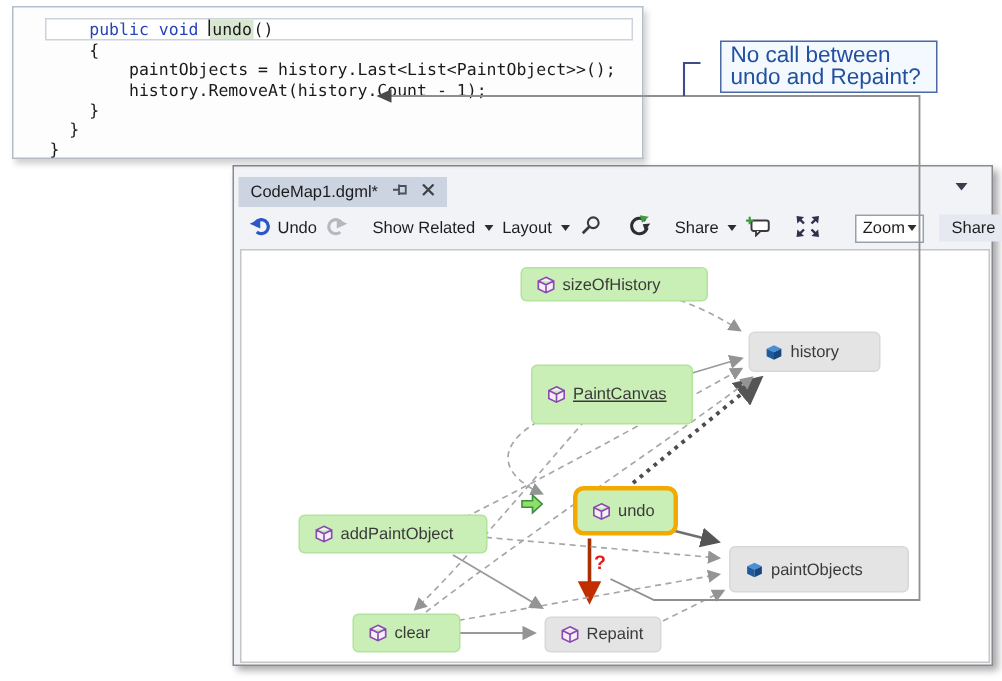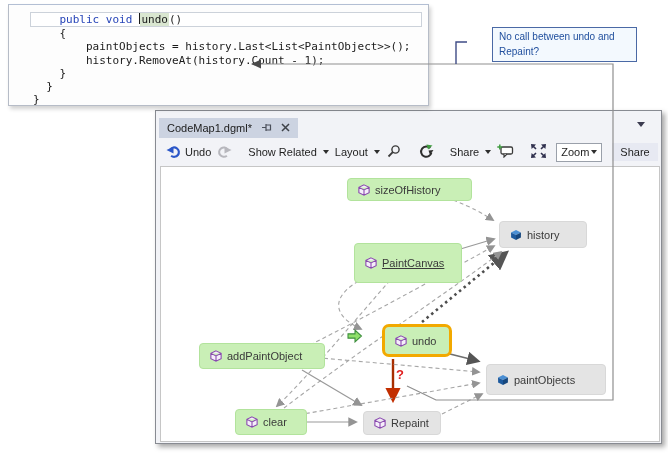--- a/index.html
+++ b/index.html
@@ -17,23 +17,23 @@
   }
   .code-line{white-space:pre;padding-left:24px;}
   .code-line.current{
     margin:0 6px 0 21px;padding-left:2px;border:1px solid #ccd2da;background:#ffffff;
   }
   .kw{color:#2644b8;}
   .sym-highlight{background:#d9e6d0;padding:0 1px;}
   .caret{display:inline-block;width:1.5px;height:11px;background:#1a1a1a;vertical-align:-1px;}
   
   .tooltip{
-    position:absolute;left:492px;top:27px;width:132px;
+    position:absolute;left:480px;top:27px;width:132px;
     background:#f3f9fe;border:1px solid #4a69a5;color:#21509e;
-    font-size:10px;line-height:15px;padding:1px 5px 2px 6px;z-index:60;
+    font-size:15px;line-height:15px;padding:1px 5px 2px 6px;z-index:60;
   }
   
   #overlay-svg{position:absolute;left:0;top:0;z-index:55;pointer-events:none;}
   
   .map-window{
     position:absolute;left:155px;top:110px;width:507px;height:334px;
     background:#f2f3f7;border:1px solid #888b92;
     box-shadow:3px 3px 5px rgba(0,0,0,0.35);z-index:10;box-sizing:border-box;
   }
   .tab-strip{position:relative;height:28px;}
@@ -53,21 +53,21 @@
   }
   .tb-btn{display:flex;align-items:center;gap:4px;padding:2px 3px;cursor:default;}
   .tb-sep{width:1px;height:17px;background:#c3c6d0;margin:0 5px;}
   .menu-caret{
     width:0;height:0;border-left:3px solid transparent;border-right:3px solid transparent;
     border-top:4px solid #2e2e2e;margin-left:2px;
   }
   .zoom-combo{
     display:flex;align-items:center;justify-content:space-between;
     background:#ffffff;border:1px solid #9aa0aa;height:17px;width:48px;
-    padding:0 4px;margin-left:6px;
+    padding:0 4px;margin-left:20px;
   }
   .legend-btn{padding:3px 8px;background:#e7e9f2;}
   .toolbar-spacer{flex:1;}
   
   .graph-canvas{
     position:absolute;left:4px;top:55px;width:498px;height:274px;
     background:#ffffff;border:1px solid #c6c6c6;box-sizing:content-box;
   }
   #edge-svg{position:absolute;left:0;top:0;z-index:1;}
   .node{

